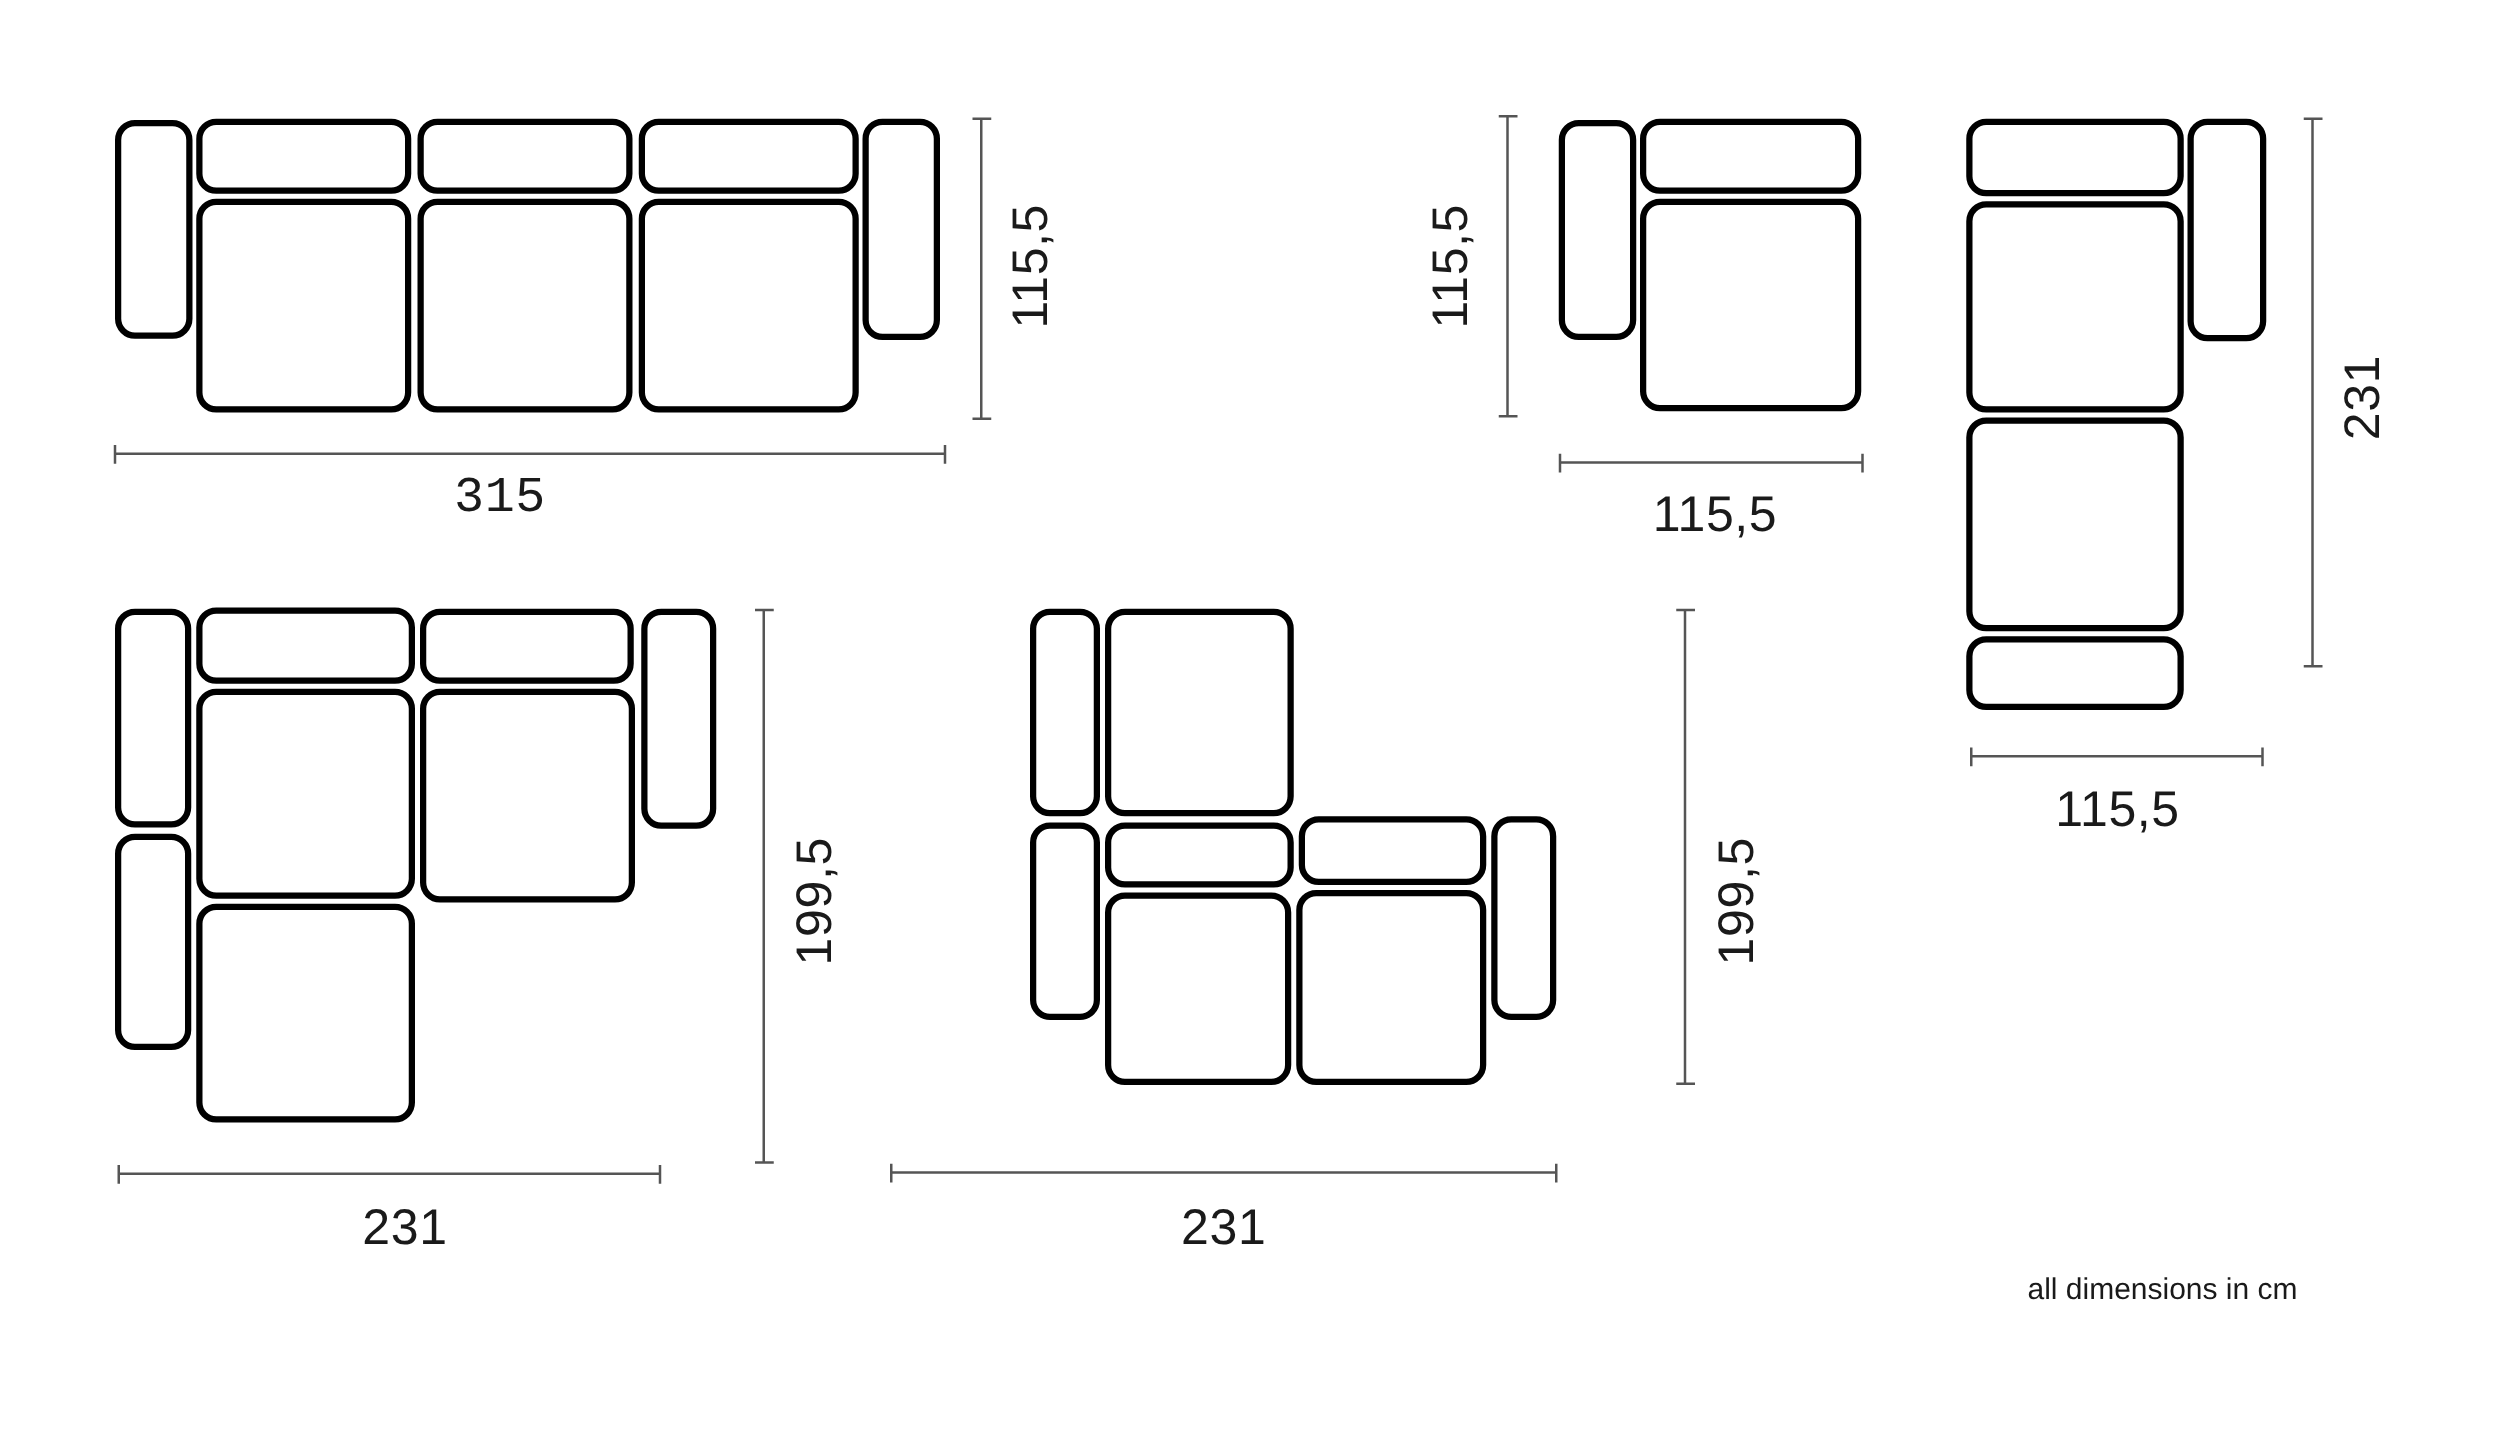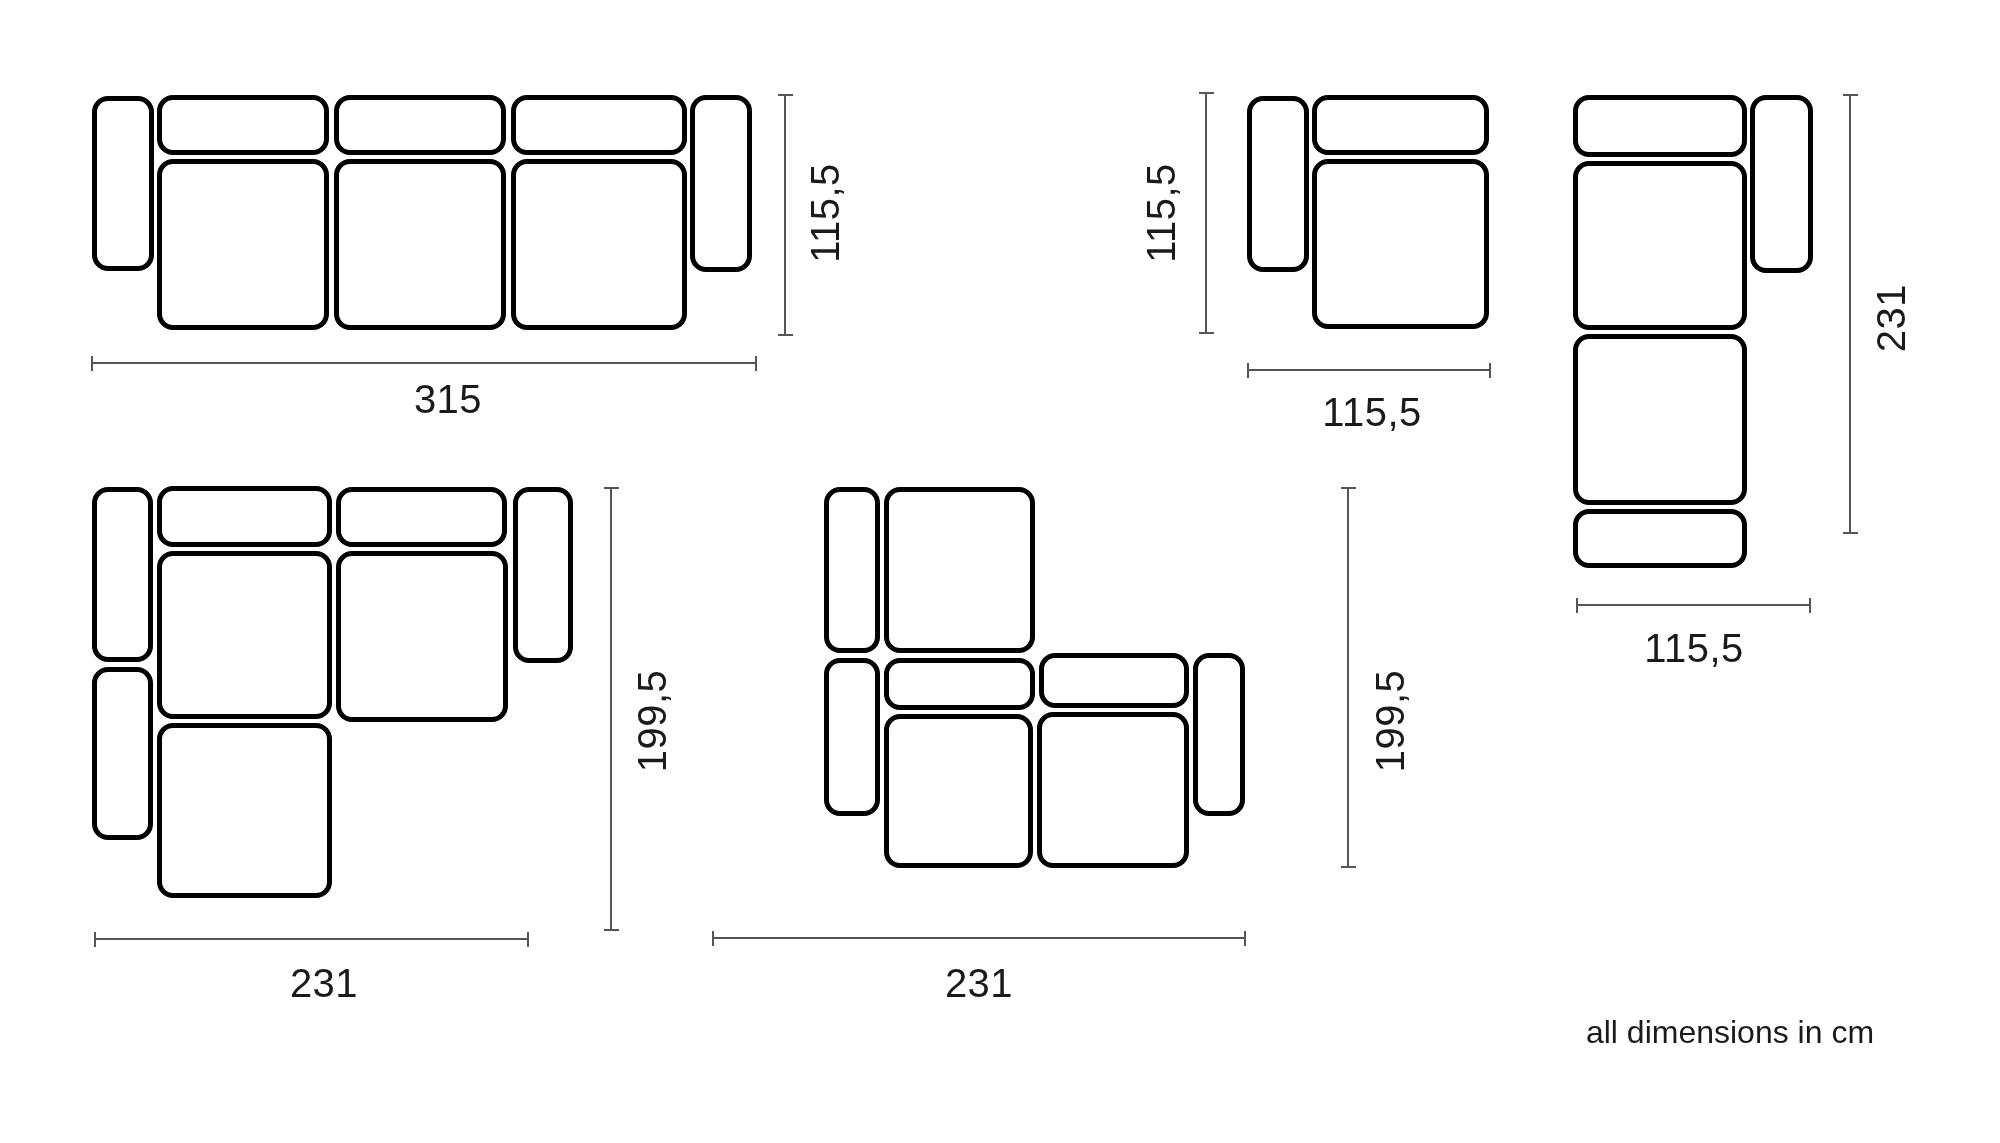--- a/index.html
+++ b/index.html
@@ -31,21 +31,21 @@
     letter-spacing:0.5px;
     color:#1a1a1a;
     white-space:nowrap;
     transform:translate(-50%,-50%);
   }
   .dim-label.vert{transform:translate(-50%,-50%) rotate(-90deg);}
   .note{
     position:absolute;
     left:1730px;top:1032px;
     transform:translate(-50%,-50%);
-    font-size:32px;
+    font-size:24px;
     color:#1a1a1a;
     white-space:nowrap;
   }
 </style>
 </head>
 <body>
 
 <div class="canvas">
   <div id="diagram-root">
       <div class="diagram">
@@ -53,21 +53,21 @@
         <div class="piece" style="left: 157px; top: 95px; width: 172px; height: 60px;"></div>
         <div class="piece" style="left: 334px; top: 95px; width: 172px; height: 60px;"></div>
         <div class="piece" style="left: 511px; top: 95px; width: 176px; height: 60px;"></div>
         <div class="piece" style="left: 157px; top: 159px; width: 172px; height: 171px;"></div>
         <div class="piece" style="left: 334px; top: 159px; width: 172px; height: 171px;"></div>
         <div class="piece" style="left: 511px; top: 159px; width: 176px; height: 171px;"></div>
         <div class="piece" style="left: 690px; top: 95px; width: 62px; height: 177px;"></div>
         <div class="dline h" style="left: 92px; top: 362.25px; width: 664px;"></div>
         <div class="tick forH" style="left: 91px; top: 355.5px;"></div>
         <div class="tick forH" style="left: 755px; top: 355.5px;"></div>
-        <div class="dim-label" style="left: 448px; top: 399px;">315</div>
+        <div class="dim-label" style="left: 400px; top: 399px; font-family: Liberation Mono, monospace;">315</div>
         <div class="dline v" style="left: 784.25px; top: 95px; height: 240px;"></div>
         <div class="tick forV" style="left: 777.5px; top: 94px;"></div>
         <div class="tick forV" style="left: 777.5px; top: 334px;"></div>
         <div class="dim-label vert" style="left: 825px; top: 213px;">115,5</div>
       </div>
       <div class="diagram">
         <div class="piece" style="left: 1247px; top: 96px; width: 62px; height: 176px;"></div>
         <div class="piece" style="left: 1312px; top: 95px; width: 177px; height: 60px;"></div>
         <div class="piece" style="left: 1312px; top: 159px; width: 177px; height: 170px;"></div>
         <div class="dline v" style="left: 1205.25px; top: 93px; height: 240px;"></div>

